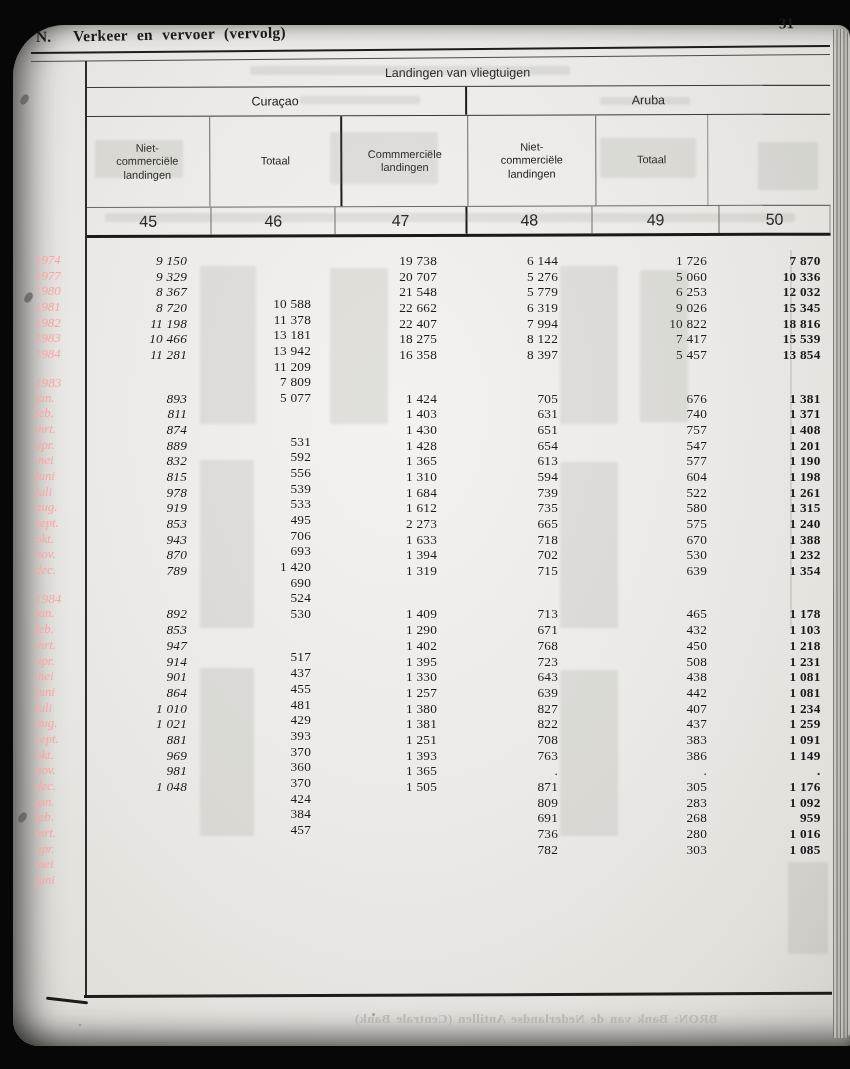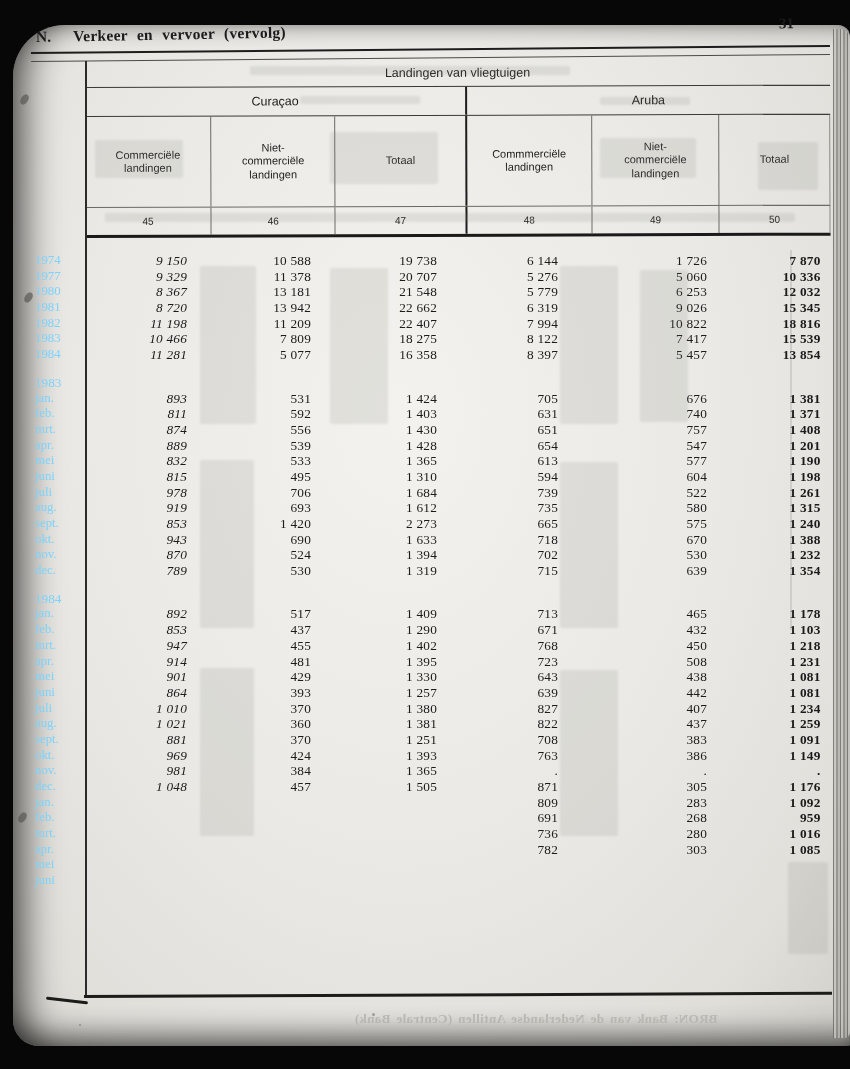--- a/index.html
+++ b/index.html
@@ -31,42 +31,42 @@
          font-size:12.5px;color:#222;border-bottom:1.4px solid #3a3a38;}
   .t-groups{display:flex;height:28px;border-bottom:1.4px solid #3a3a38;font-family:"Liberation Sans",sans-serif;font-size:12.5px;}
   .t-group{line-height:28px;text-align:center;}
   .t-group.g0{width:380px;}
   .t-group.g1{width:362.5px;border-left:2.5px solid #1d1d1d;}
   .t-heads,.t-nums{display:flex;font-family:"Liberation Sans",sans-serif;}
   .t-heads{height:90px;border-bottom:1px solid #6a6a66;}
   .t-heads .cell{display:flex;align-items:center;justify-content:center;font-size:11px;line-height:13.5px;color:#222;}
   .t-heads .cell span{max-width:84px;text-align:center;}
   .t-nums{height:27px;border-bottom:3px solid #1a1a1a;}
-  .t-nums .cell{line-height:27px;text-align:center;font-size:10px;color:#222;}
+  .t-nums .cell{line-height:27px;text-align:center;font-size:16px;color:#222;}
   .c-w1{width:126px;border-right:1px solid #6a6a66;}
   .c-w2{width:124px;border-right:1px solid #6a6a66;}
   .c-w3{width:130px;border-right:2.5px solid #1d1d1d;}
   .c-w4{width:125px;border-right:1px solid #6a6a66;}
   .c-w5{width:127px;border-right:1px solid #6a6a66;}
   .c-w6{width:110.5px;border-right:1px solid #8a8a85;}
   
   #t-left-border{position:absolute;left:85px;top:61px;height:936px;width:2px;background:#2b2b29;}
   #t-bottom{position:absolute;left:84px;top:995px;width:748px;height:2.6px;background:#1c1c1a;
          transform:rotate(-0.25deg);transform-origin:left center;}
   #t-bottom-curve{position:absolute;left:46px;top:999px;width:42px;height:3px;background:#1c1c1a;
          transform:rotate(6.5deg);border-radius:2px;}
   #table-body{position:absolute;left:35px;top:237px;width:795.5px;}
   .r{display:grid;grid-template-columns:50px 126px 124px 130px 125px 127px 113.5px;height:15.7px;}
   .r.first{margin-top:16px;}
   .r.sec{margin-top:12px;}
-  .r .lbl{font-size:12.8px;line-height:15.7px;color:#7dd3fc;}
+  .r .lbl{font-style:italic;font-size:12.8px;line-height:15.7px;color:#fca5a5;}
   .r.sec .lbl{font-size:13.2px;}
   .r .v{font-size:13.3px;line-height:15.7px;text-align:right;letter-spacing:.2px;}
   .r .v.c1{padding-right:24px;font-style:italic;}
-  .r .v.c2{padding-right:24px;}
+  .r .v.c2{padding-right:24px;margin-top:43px;}
   .r .v.c3{padding-right:28px;}
   .r .v.c4{padding-right:32px;}
   .r .v.c5{padding-right:10px;}
   .r .v.c6{padding-right:10px;font-weight:bold;}
   
   .smudge{position:absolute;background:rgba(122,119,110,.14);filter:blur(1.3px);border-radius:2px;}
   #ghost-bron{position:absolute;left:302px;top:1011px;width:468px;text-align:center;
          transform:scaleX(-1);color:#b9b7b1;font-weight:bold;font-size:13px;
          filter:blur(.5px);letter-spacing:.4px;word-spacing:2px;}
   #ghost-vline{position:absolute;left:790px;top:250px;width:1.5px;height:380px;background:rgba(110,108,100,.18);}
@@ -93,23 +93,20 @@
 
   <div id="table-area">
     <div class="t-title">Landingen van vliegtuigen</div>
 
     <div class="t-groups">
       <div class="t-group g0">Curaçao</div>
       <div class="t-group g1">Aruba</div>
     </div>
 
     <div class="t-heads">
-      <div class="cell c-w1">
-          <span>Commerciële landingen</span>
-        </div>
       <div class="cell c-w2">
           <span>Niet-commerciële landingen</span>
         </div>
       <div class="cell c-w3">
           <span>Totaal</span>
         </div>
       <div class="cell c-w4">
           <span>Commmerciële landingen</span>
         </div>
       <div class="cell c-w5">

